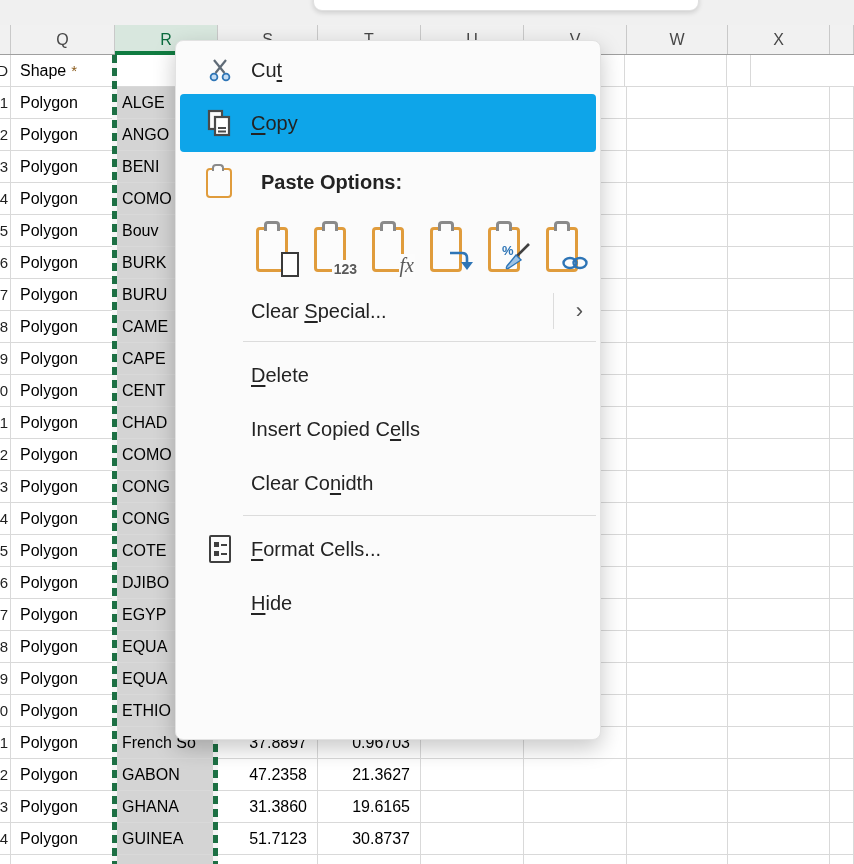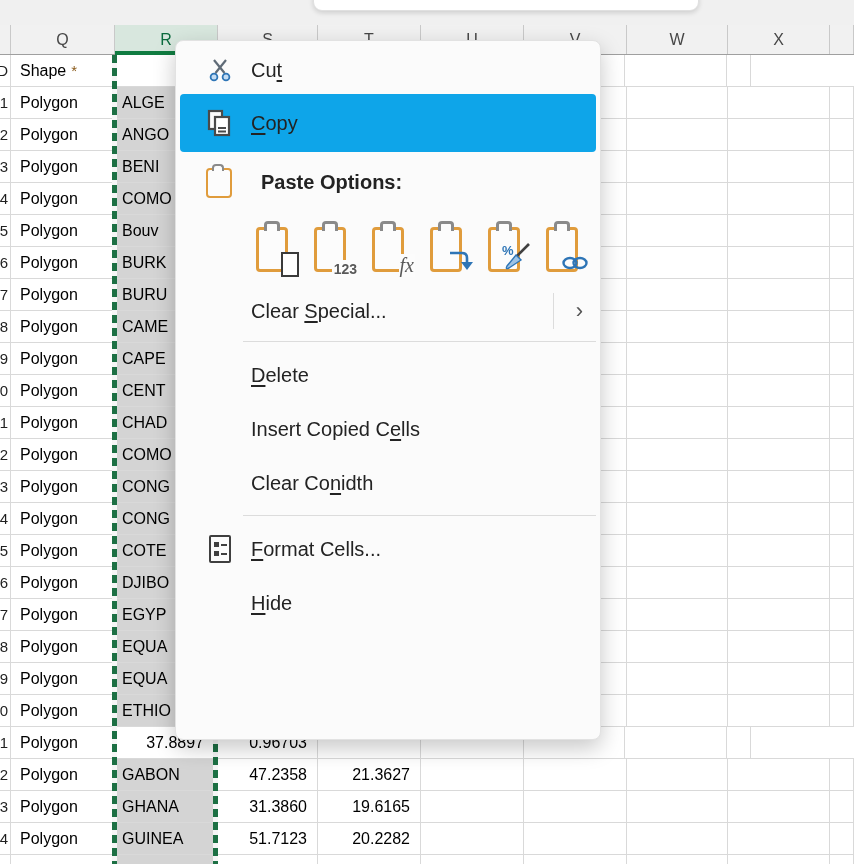--- a/index.html
+++ b/index.html
@@ -560,20 +560,23 @@
         <div class="cell" style="width: 102px;"></div>
         <div class="cell" style="width: 24px;"></div>
       </div>
       <div class="grow">
         <div class="cell p" style="width: 11px;">
           <span>21</span>
         </div>
         <div class="cell q" style="width: 104px;">
           <span>Polygon</span>
         </div>
+        <div class="cell r" style="width: 103px;">
+          <span>French So</span>
+        </div>
         <div class="cell num" style="width: 100px;">
           <span>37.8897</span>
         </div>
         <div class="cell num" style="width: 103px;">
           <span>0.96703</span>
         </div>
         <div class="cell" style="width: 103px;"></div>
         <div class="cell" style="width: 103px;"></div>
         <div class="cell" style="width: 101px;"></div>
         <div class="cell" style="width: 102px;"></div>
@@ -630,21 +633,21 @@
         <div class="cell q" style="width: 104px;">
           <span>Polygon</span>
         </div>
         <div class="cell r" style="width: 103px;">
           <span>GUINEA</span>
         </div>
         <div class="cell num" style="width: 100px;">
           <span>51.7123</span>
         </div>
         <div class="cell num" style="width: 103px;">
-          <span>20.2282</span>
+          <span>30.8737</span>
         </div>
         <div class="cell" style="width: 103px;"></div>
         <div class="cell" style="width: 103px;"></div>
         <div class="cell" style="width: 101px;"></div>
         <div class="cell" style="width: 102px;"></div>
         <div class="cell" style="width: 24px;"></div>
       </div>
       <div class="grow">
         <div class="cell p" style="width: 11px;">
           <span>25</span>

